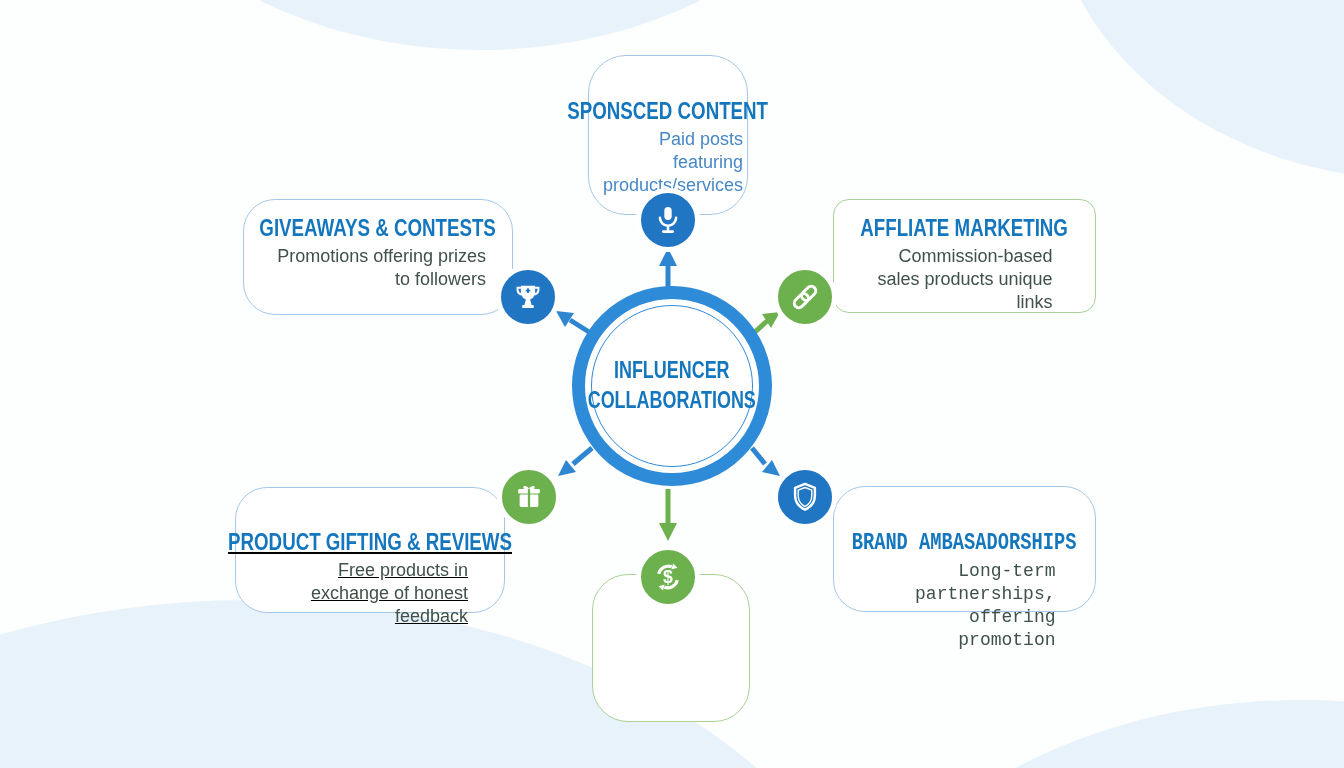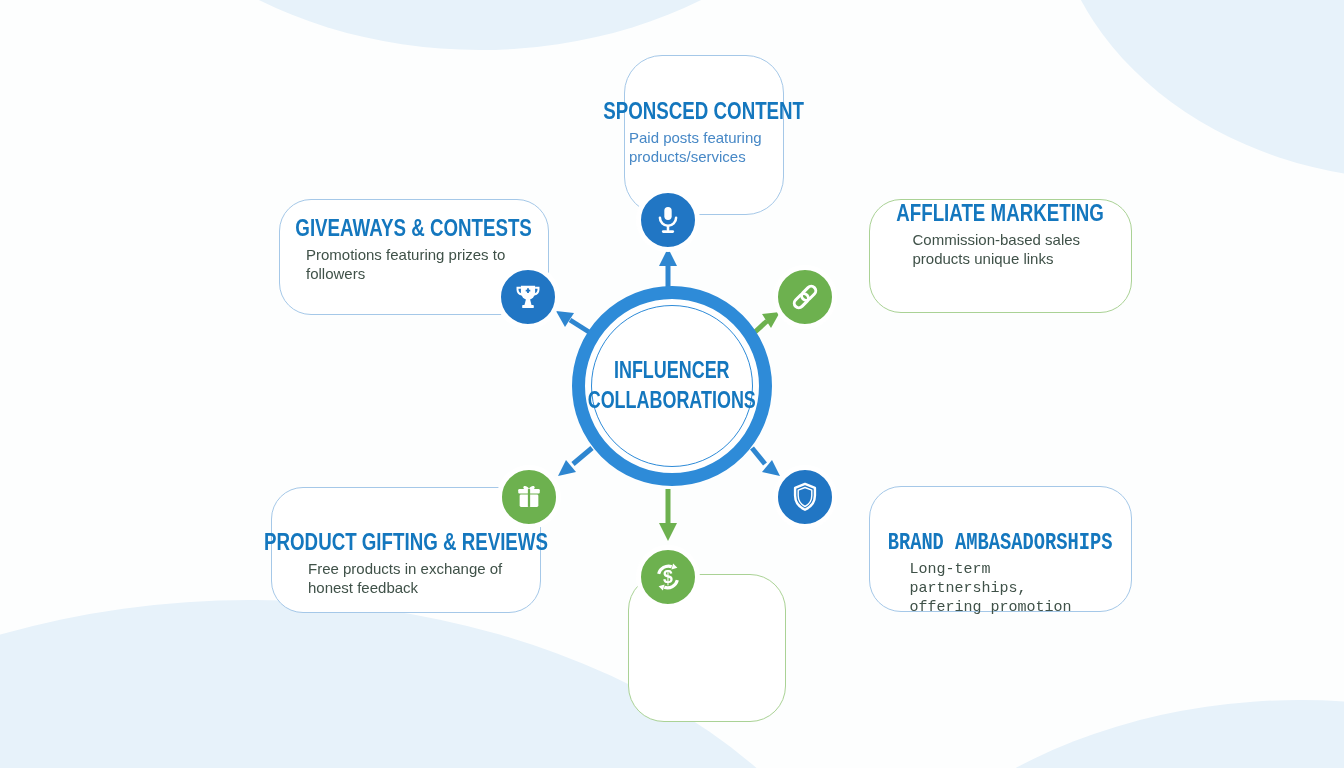--- a/index.html
+++ b/index.html
@@ -8,36 +8,36 @@
     font-family:"Liberation Sans",sans-serif;
   }
   .blob{position:absolute;border-radius:50%;background:#e7f2fa;z-index:0;}
   #blob-tl{left:80px;top:-550px;width:800px;height:600px;}
   #blob-tr{left:1050px;top:-420px;width:740px;height:600px;}
   #blob-bl{left:-400px;top:600px;width:1300px;height:900px;}
   #blob-br{left:820px;top:700px;width:960px;height:700px;}
 
   .node-box{
     position:absolute;box-sizing:border-box;background:#fff;
-    border:1.5px solid #a5c8e8;z-index:1;text-align:center;margin-left:36px;
+    border:1.5px solid #a5c8e8;z-index:1;text-align:center;
   }
   #box-sponsored{left:588px;top:55px;width:160px;height:160px;border-radius:38px;padding-top:42px;}
   #box-giveaways{left:243px;top:199px;width:270px;height:116px;border-radius:32px;padding-top:15px;}
-  #box-affiliate{left:833px;top:199px;width:263px;height:114px;border-radius:32px;border-color:#aad295;}
-  #box-gifting{left:235px;top:487px;width:270px;height:126px;border-radius:32px;padding-top:41px;}
+  #box-affiliate{left:833px;top:199px;width:263px;height:114px;border-radius:16px;border-color:#aad295;padding-top:15px;}
+  #box-gifting{left:235px;top:487px;width:270px;height:126px;border-radius:32px;padding-top:41px;text-decoration:underline;}
   #box-brand{left:833px;top:486px;width:263px;height:126px;border-radius:32px;padding-top:43px;font-family:Liberation Mono, monospace;}
   #box-empty{left:592px;top:574px;width:158px;height:148px;border-radius:36px;border-color:#aad295;}
 
   .box-title{display:flex;justify-content:center;margin:0;}
   .box-title>span{
     display:inline-block;white-space:nowrap;transform:scaleX(0.78);transform-origin:center;
     font-weight:700;font-size:24px;color:#1477be;letter-spacing:0px;line-height:1.05;
   }
   .box-desc{
-    font-size:15px;color:#3f5148;line-height:1.27;margin:5px auto 0;text-align:left;
+    font-size:18px;color:#3f5148;line-height:1.27;margin:5px auto 0;text-align:right;
   }
   #box-sponsored .box-desc{color:#4788c6;max-width:150px;}
   #box-giveaways .box-desc{max-width:216px;}
   #box-affiliate .box-desc{max-width:176px;}
   #box-gifting .box-desc{max-width:196px;}
   #box-brand .box-desc{max-width:182px;}
 
   #center-ring{
     position:absolute;left:572px;top:286px;width:200px;height:200px;box-sizing:border-box;
     border:13px solid #2e8bd8;border-radius:50%;z-index:3;background:#fff;
@@ -114,21 +114,21 @@
     <h3 class="box-title">
         <span>SPONSCED CONTENT</span>
       </h3>
     <div class="box-desc">Paid posts featuring products/services</div>
   </div>
 
   <div class="node-box" id="box-giveaways">
     <h3 class="box-title">
         <span>GIVEAWAYS &amp; CONTESTS</span>
       </h3>
-    <div class="box-desc">Promotions featuring prizes to followers</div>
+    <div class="box-desc">Promotions offering prizes to followers</div>
   </div>
 
   <div class="node-box" id="box-affiliate">
     <h3 class="box-title">
         <span>AFFLIATE MARKETING</span>
       </h3>
     <div class="box-desc">Commission-based sales products unique links</div>
   </div>
 
   <div class="node-box" id="box-gifting">

